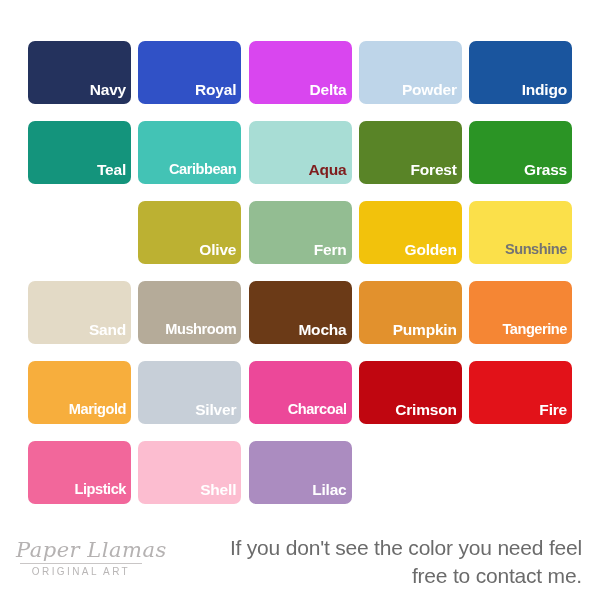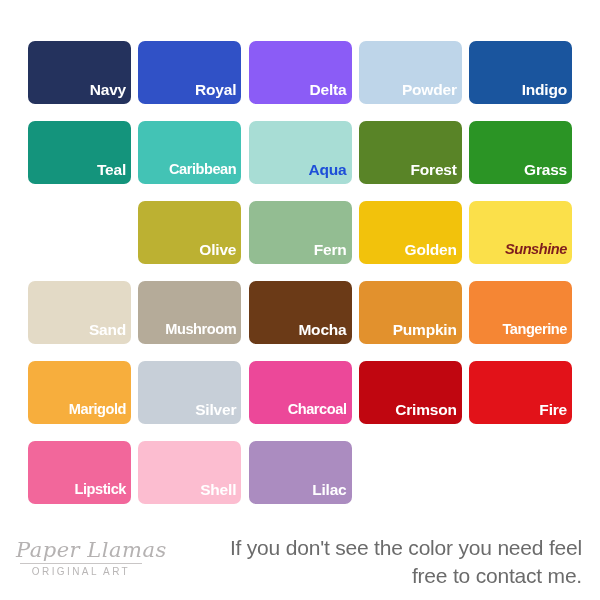--- a/index.html
+++ b/index.html
@@ -122,58 +122,58 @@
 
 <div id="palette-page">
 
   <div id="swatch-grid">
       <div class="swatch" style="background: rgb(36, 50, 93);">
         <span class="swatch-label" style="color: rgb(255, 255, 255);">Navy</span>
       </div>
       <div class="swatch" style="background: rgb(48, 81, 198);">
         <span class="swatch-label" style="color: rgb(255, 255, 255);">Royal</span>
       </div>
-      <div class="swatch" style="background: #8b5cf6; padding-left: 30px;">
+      <div class="swatch" style="background: #d946ef; padding-left: 30px;">
         <span class="swatch-label" style="color: rgb(255, 255, 255);">Delta</span>
       </div>
       <div class="swatch" style="background: rgb(190, 213, 233);">
         <span class="swatch-label" style="color: rgb(255, 255, 255);">Powder</span>
       </div>
       <div class="swatch" style="background: rgb(26, 85, 158); padding-left: 24px;">
         <span class="swatch-label" style="color: rgb(255, 255, 255);">Indigo</span>
       </div>
       <div class="swatch" style="background: rgb(20, 148, 124);">
         <span class="swatch-label" style="color: rgb(255, 255, 255);">Teal</span>
       </div>
       <div class="swatch" style="background: rgb(67, 195, 181);">
         <span class="swatch-label long" style="color: rgb(255, 255, 255);">Caribbean</span>
       </div>
       <div class="swatch" style="background: rgb(168, 221, 213);">
-        <span class="swatch-label" style="color: #1d4ed8; margin-left: 21px;">Aqua</span>
+        <span class="swatch-label" style="color: #7f1d1d; margin-left: 21px;">Aqua</span>
       </div>
       <div class="swatch" style="background: rgb(89, 132, 39);">
         <span class="swatch-label" style="color: rgb(255, 255, 255);">Forest</span>
       </div>
       <div class="swatch" style="background: rgb(43, 148, 37);">
         <span class="swatch-label" style="color: rgb(255, 255, 255);">Grass</span>
       </div>
       <div class="swatch">
         <span class="swatch-label" style="color: rgb(255, 255, 255);">Lime</span>
       </div>
       <div class="swatch" style="background: rgb(188, 177, 50);">
         <span class="swatch-label" style="color: rgb(255, 255, 255);">Olive</span>
       </div>
       <div class="swatch" style="background: rgb(147, 189, 146);">
         <span class="swatch-label" style="color: rgb(255, 255, 255);">Fern</span>
       </div>
       <div class="swatch" style="background: rgb(242, 194, 12);">
         <span class="swatch-label" style="color: rgb(255, 255, 255);">Golden</span>
       </div>
       <div class="swatch" style="background: rgb(251, 224, 74);">
-        <span class="swatch-label long" style="color: #7f1d1d; font-style: italic;">Sunshine</span>
+        <span class="swatch-label long" style="color: #737373;">Sunshine</span>
       </div>
       <div class="swatch" style="background: rgb(227, 218, 198);">
         <span class="swatch-label" style="color: rgb(255, 255, 255);">Sand</span>
       </div>
       <div class="swatch" style="background: rgb(181, 171, 153);">
         <span class="swatch-label long" style="color: rgb(255, 255, 255);">Mushroom</span>
       </div>
       <div class="swatch" style="background: rgb(107, 58, 23);">
         <span class="swatch-label" style="color: rgb(255, 255, 255);">Mocha</span>
       </div>

